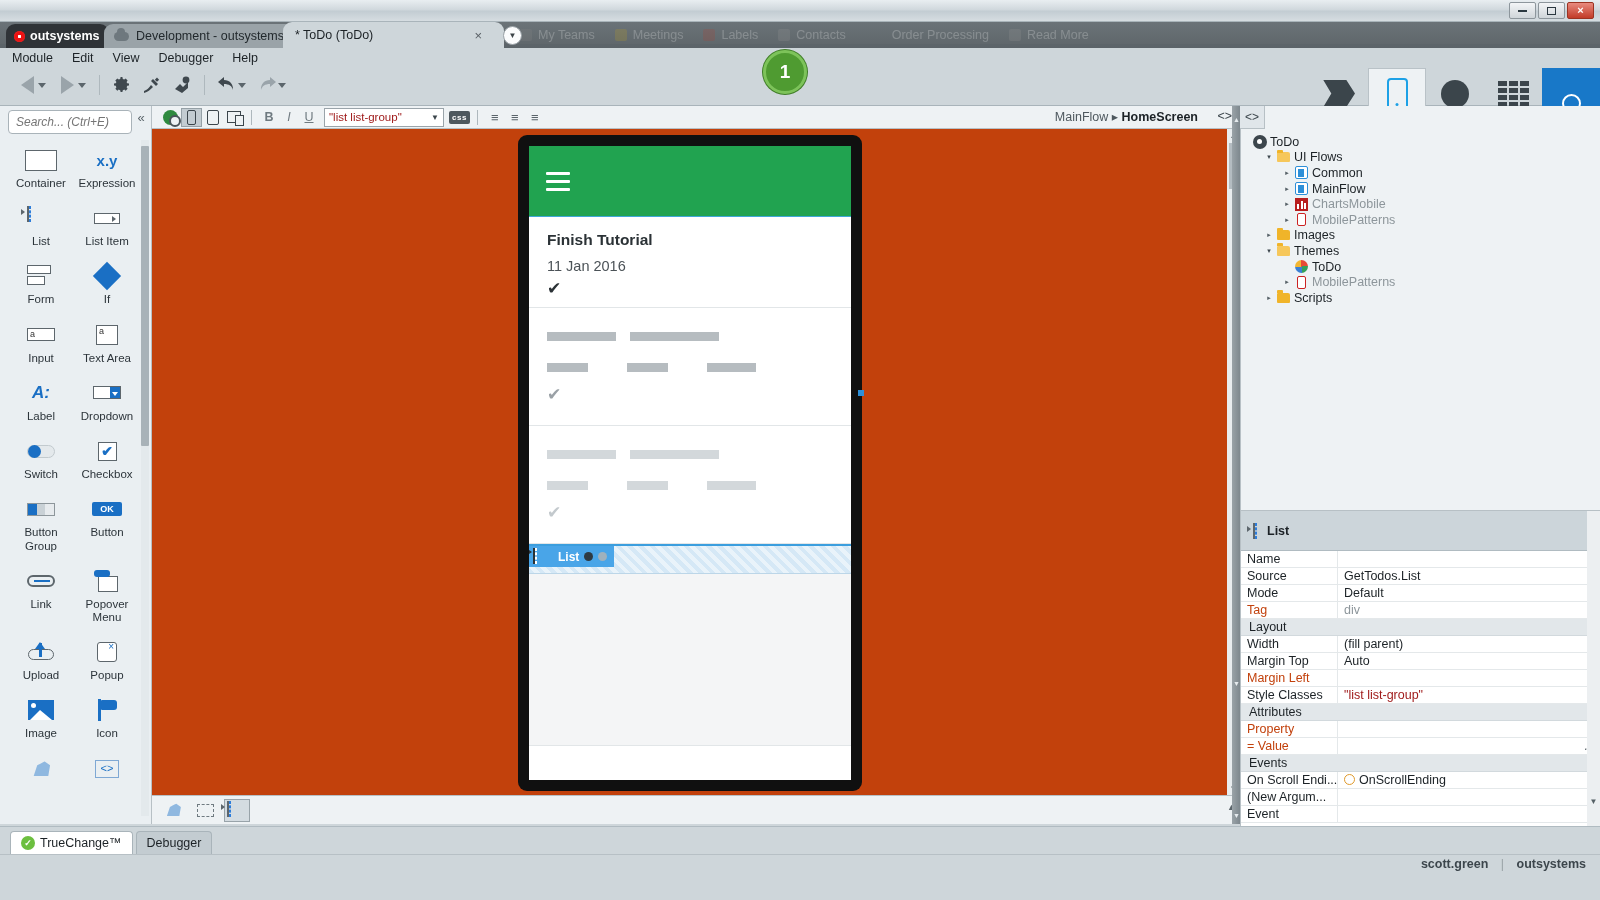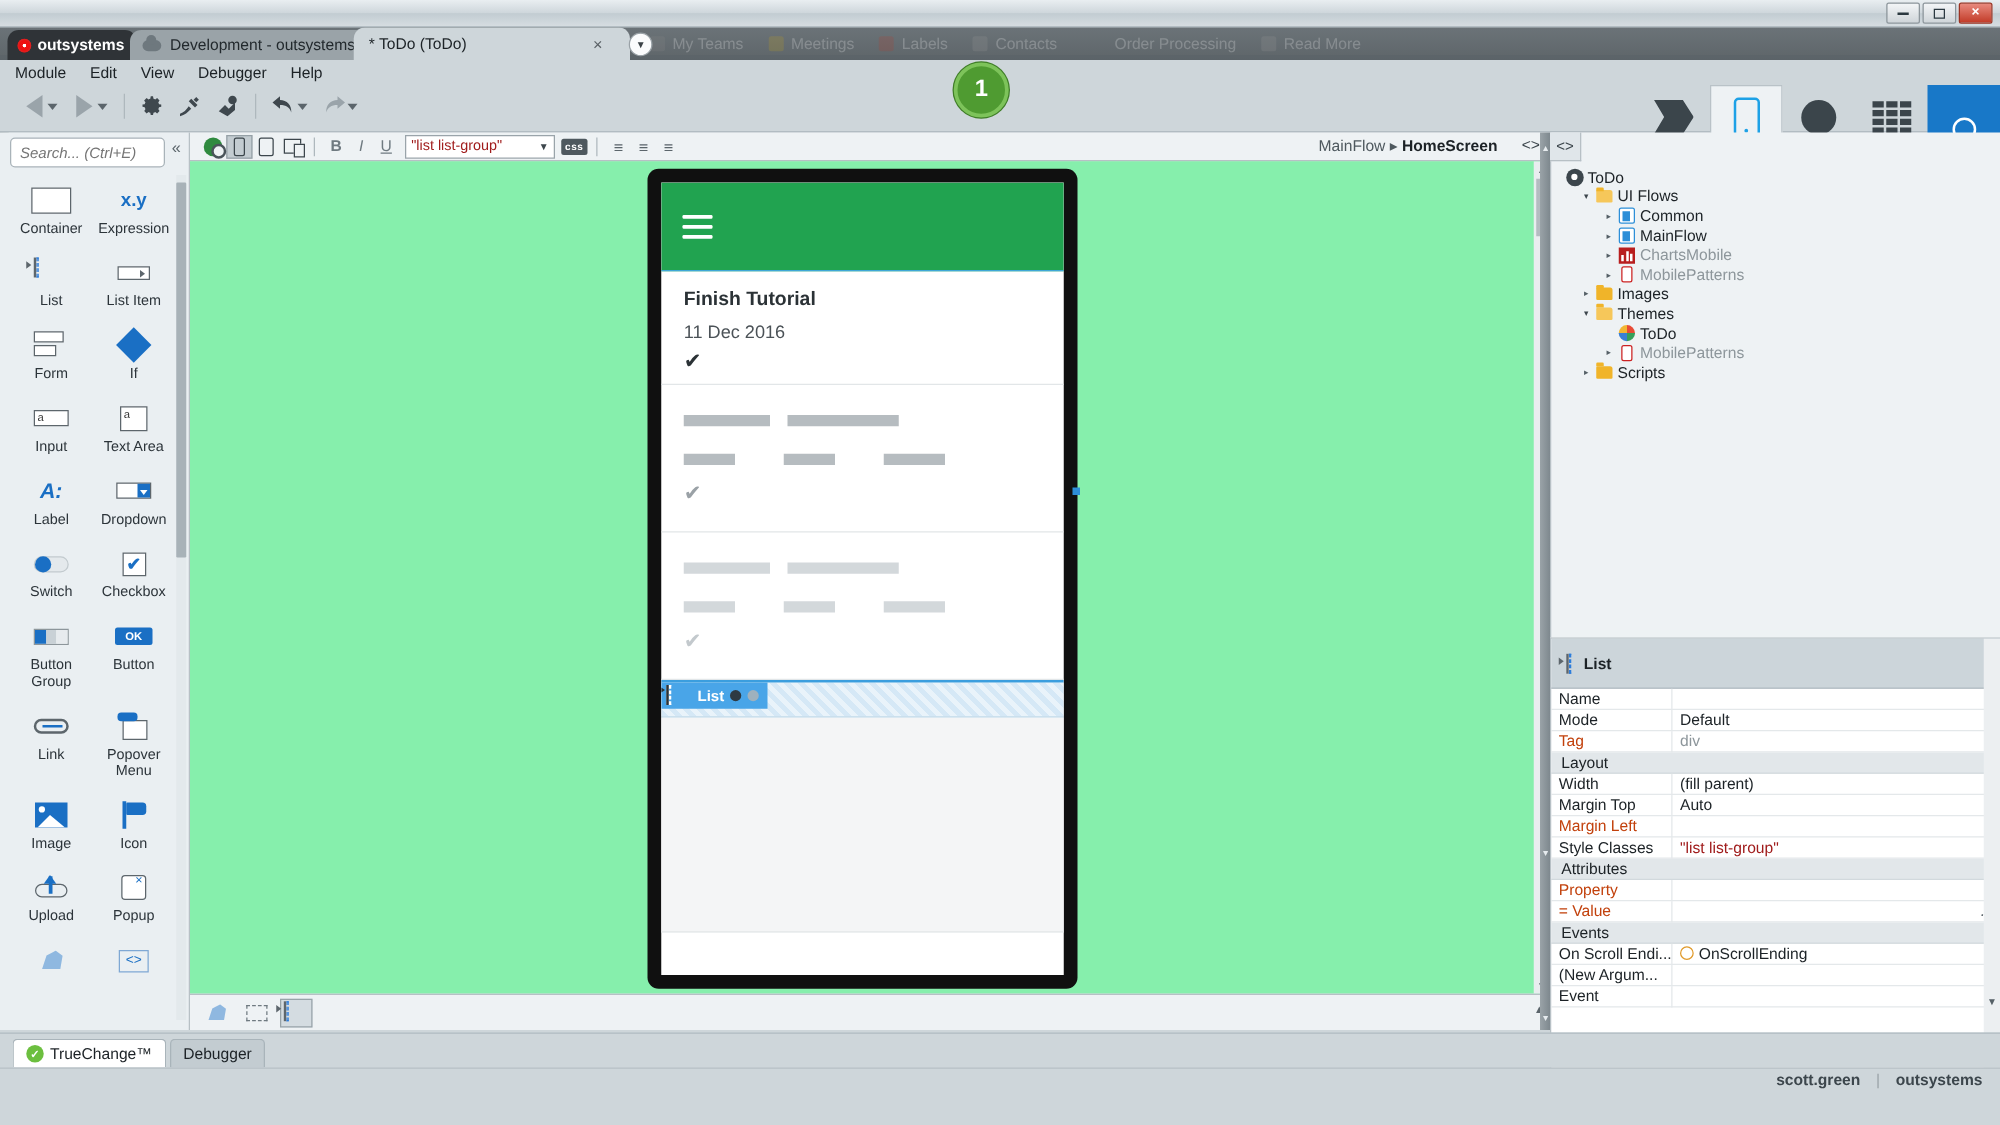--- a/index.html
+++ b/index.html
@@ -201,21 +201,21 @@
   }
   .classbox .cv { flex:1; white-space:nowrap; overflow:hidden; }
   .cssbtn { background:#4e585e; color:#fff; font-size:8px; font-weight:bold; padding:2px 3px; border-radius:2px; letter-spacing:.5px; }
   .alignbtn { width:20px; text-align:center; color:#5b656b; font-size:13px; }
   .breadcrumb { position:absolute; right:42px; top:3px; font-size:12.5px; color:#4e585e; }
   .breadcrumb b { color:#1c2226; }
   .codetoggle { position:absolute; right:8px; top:3px; font-size:12.5px; color:#3c464c; }
 
   
   .canvas {
-    position:absolute; left:152px; top:129px; width:1088px; height:666px; background:#86efac;
+    position:absolute; left:152px; top:129px; width:1088px; height:666px; background:#c2410c;
     overflow:hidden;
   }
   .cscrollbar { position:absolute; right:0; top:0; width:13px; height:666px; background:#e9edef; }
   .cthumb { position:absolute; right:2px; top:14px; width:9px; height:46px; background:#b4bcc1; }
   .cs-up, .cs-dn { position:absolute; right:2px; width:9px; text-align:center; font-size:8px; color:#556066; }
   .cs-up { top:2px; } .cs-dn { bottom:2px; }
 
   .phone {
     position:absolute; left:366px; top:6px; width:344px; height:656px;
     background:#101010; border-radius:9px; padding:11px 11px;
@@ -640,49 +640,49 @@
                 <i></i>
                 <b></b>
               </span>
             </span>
             <span class="lb">Popover Menu</span>
           </div>
       </div>
       <div class="wrow">
         <div class="wcell">
             <span class="gl">
+              <span class="g-up">
+                <i></i>
+                <b></b>
+              </span>
+            </span>
+            <span class="lb">Upload</span>
+          </div>
+        <div class="wcell">
+            <span class="gl">
+              <span class="g-popup"></span>
+            </span>
+            <span class="lb">Popup</span>
+          </div>
+      </div>
+      <div class="wrow">
+        <div class="wcell">
+            <span class="gl">
               <span class="g-img"></span>
             </span>
             <span class="lb">Image</span>
           </div>
         <div class="wcell">
             <span class="gl">
               <span class="g-icon">
                 <i></i>
                 <b></b>
               </span>
             </span>
             <span class="lb">Icon</span>
-          </div>
-      </div>
-      <div class="wrow">
-        <div class="wcell">
-            <span class="gl">
-              <span class="g-up">
-                <i></i>
-                <b></b>
-              </span>
-            </span>
-            <span class="lb">Upload</span>
-          </div>
-        <div class="wcell">
-            <span class="gl">
-              <span class="g-popup"></span>
-            </span>
-            <span class="lb">Popup</span>
           </div>
       </div>
       <div class="wrow">
         <div class="wcell">
             <span class="gl">
               <i class="g-puzzle">☗</i>
             </span>
           </div>
         <div class="wcell">
             <span class="gl">
@@ -737,21 +737,21 @@
         <div class="appbar">
           <div class="burger">
               <i></i>
               <i></i>
               <i></i>
             </div>
         </div>
 
         <div class="listitem">
           <div class="li-title">Finish Tutorial</div>
-          <div class="li-date">11 Dec 2016</div>
+          <div class="li-date">11 Jan 2016</div>
           <div class="li-check">✔</div>
         </div>
 
         <div class="listitem" style="padding-top:24px;padding-bottom:22px">
           <div class="ph-row">
             <span class="ph" style="width:69px"></span>
             <span class="ph" style="width:89px"></span>
           </div>
           <div class="ph-row" style="margin-top:22px">
             <span class="ph" style="width:41px"></span>
@@ -918,20 +918,24 @@
       <span><span class="g-list" style="width:28px;height:22px"><span class="top" style="height:10px"></span><span class="bot" style="height:9px"></span></span></span>
       <span class="ttl">List</span>
     </div>
 
     <div>
       <div class="proprow">
           <div class="k">Name</div>
           <div class="v"></div>
         </div>
       <div class="proprow">
+          <div class="k">Source</div>
+          <div class="v"><span>GetTodos.List</span><i class="dda"></i></div>
+        </div>
+      <div class="proprow">
           <div class="k">Mode</div>
           <div class="v"><span>Default</span><i class="dda"></i></div>
         </div>
       <div class="proprow">
           <div class="k dim">Tag</div>
           <div class="v dim">div</div>
         </div>
 
       <div class="sectionrow">Layout</div>
 

